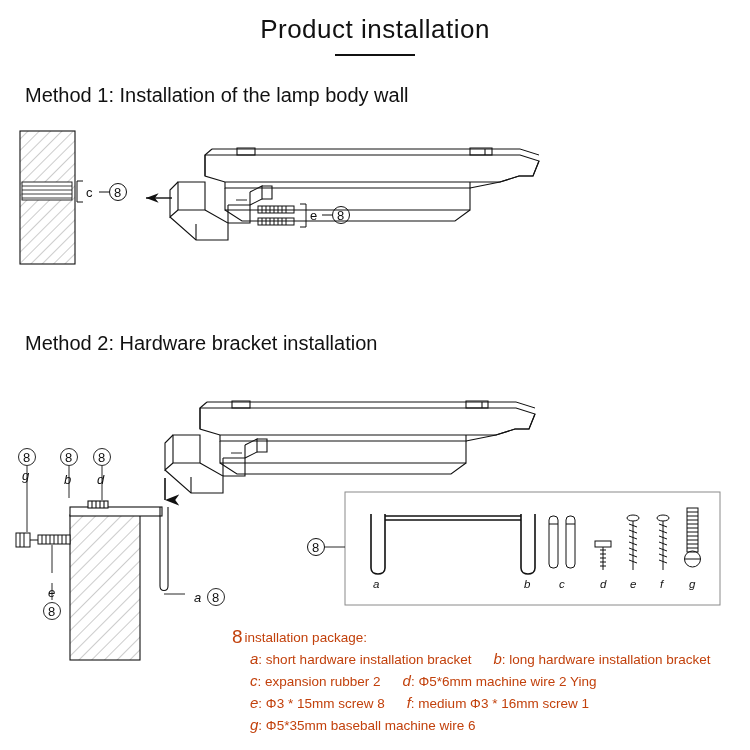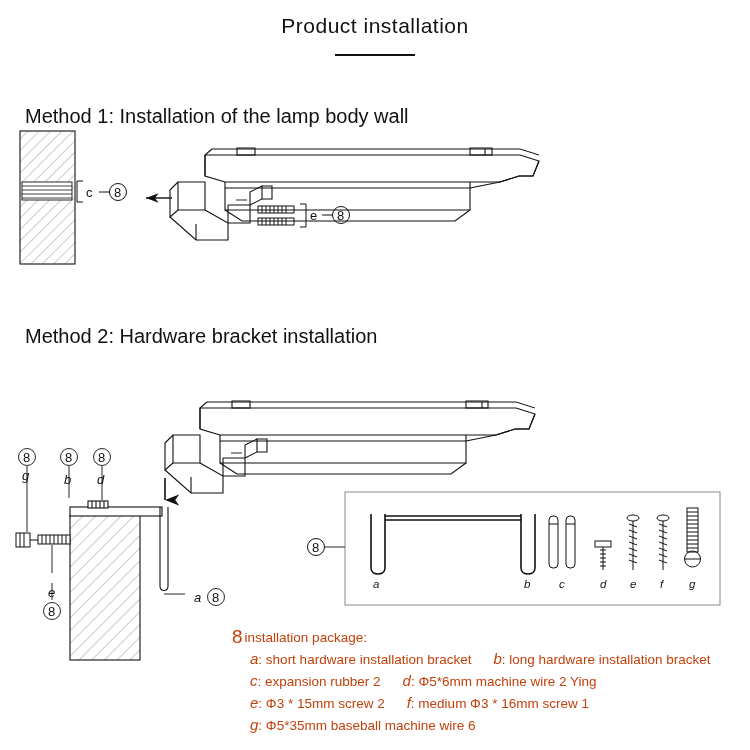--- a/index.html
+++ b/index.html
@@ -20,41 +20,41 @@
     width: 750px;
     height: 750px;
   }
   
   .title {
     position: absolute;
     top: 14px;
     left: 0;
     width: 750px;
     text-align: center;
-    font-size: 21px;
+    font-size: 26px;
     letter-spacing: 0.5px;
     color: #111;
   }
   .title-underline {
     position: absolute;
     top: 54px;
     left: 335px;
     width: 80px;
     height: 2px;
     background: #111;
   }
   
   .method-heading {
     position: absolute;
     font-size: 20px;
     color: #111;
     white-space: nowrap;
   }
-  #method1-heading { top: 84px; left: 25px; margin-top: 21px; }
-  #method2-heading { top: 325px; left: 25px; }
+  #method1-heading { top: 84px; left: 25px; }
+  #method2-heading { top: 332px; left: 25px; }
 
   
   svg.draw {
     position: absolute;
     top: 0;
     left: 0;
     width: 750px;
     height: 750px;
     pointer-events: none;
   }
@@ -349,20 +349,20 @@
     <div class="lg-row">
       <span class="big8">8</span><span>installation package:</span>
     </div>
     <div class="lg-row indent1">
       <span class="key">a</span><span>: </span><span>short hardware installation bracket</span><span class="gap"></span><span class="key">b</span><span>: </span><span>long hardware installation bracket</span>
     </div>
     <div class="lg-row indent1">
       <span class="key">c</span><span>: </span><span>expansion rubber 2</span><span class="gap"></span><span class="key">d</span><span>: </span><span>Φ5*6mm machine wire 2 Ying</span>
     </div>
     <div class="lg-row indent1">
-      <span class="key">e</span><span>: </span><span>Φ3 * 15mm screw 2</span><span class="gap"></span><span class="key">f</span><span>: </span><span>medium Φ3 * 16mm screw 1</span>
+      <span class="key">e</span><span>: </span><span>Φ3 * 15mm screw 8</span><span class="gap"></span><span class="key">f</span><span>: </span><span>medium Φ3 * 16mm screw 1</span>
     </div>
     <div class="lg-row indent2">
       <span class="key">g</span><span>: </span><span>Φ5*35mm baseball machine wire 6</span>
     </div>
   </div>
 
 </div>
 
 </body></html>

